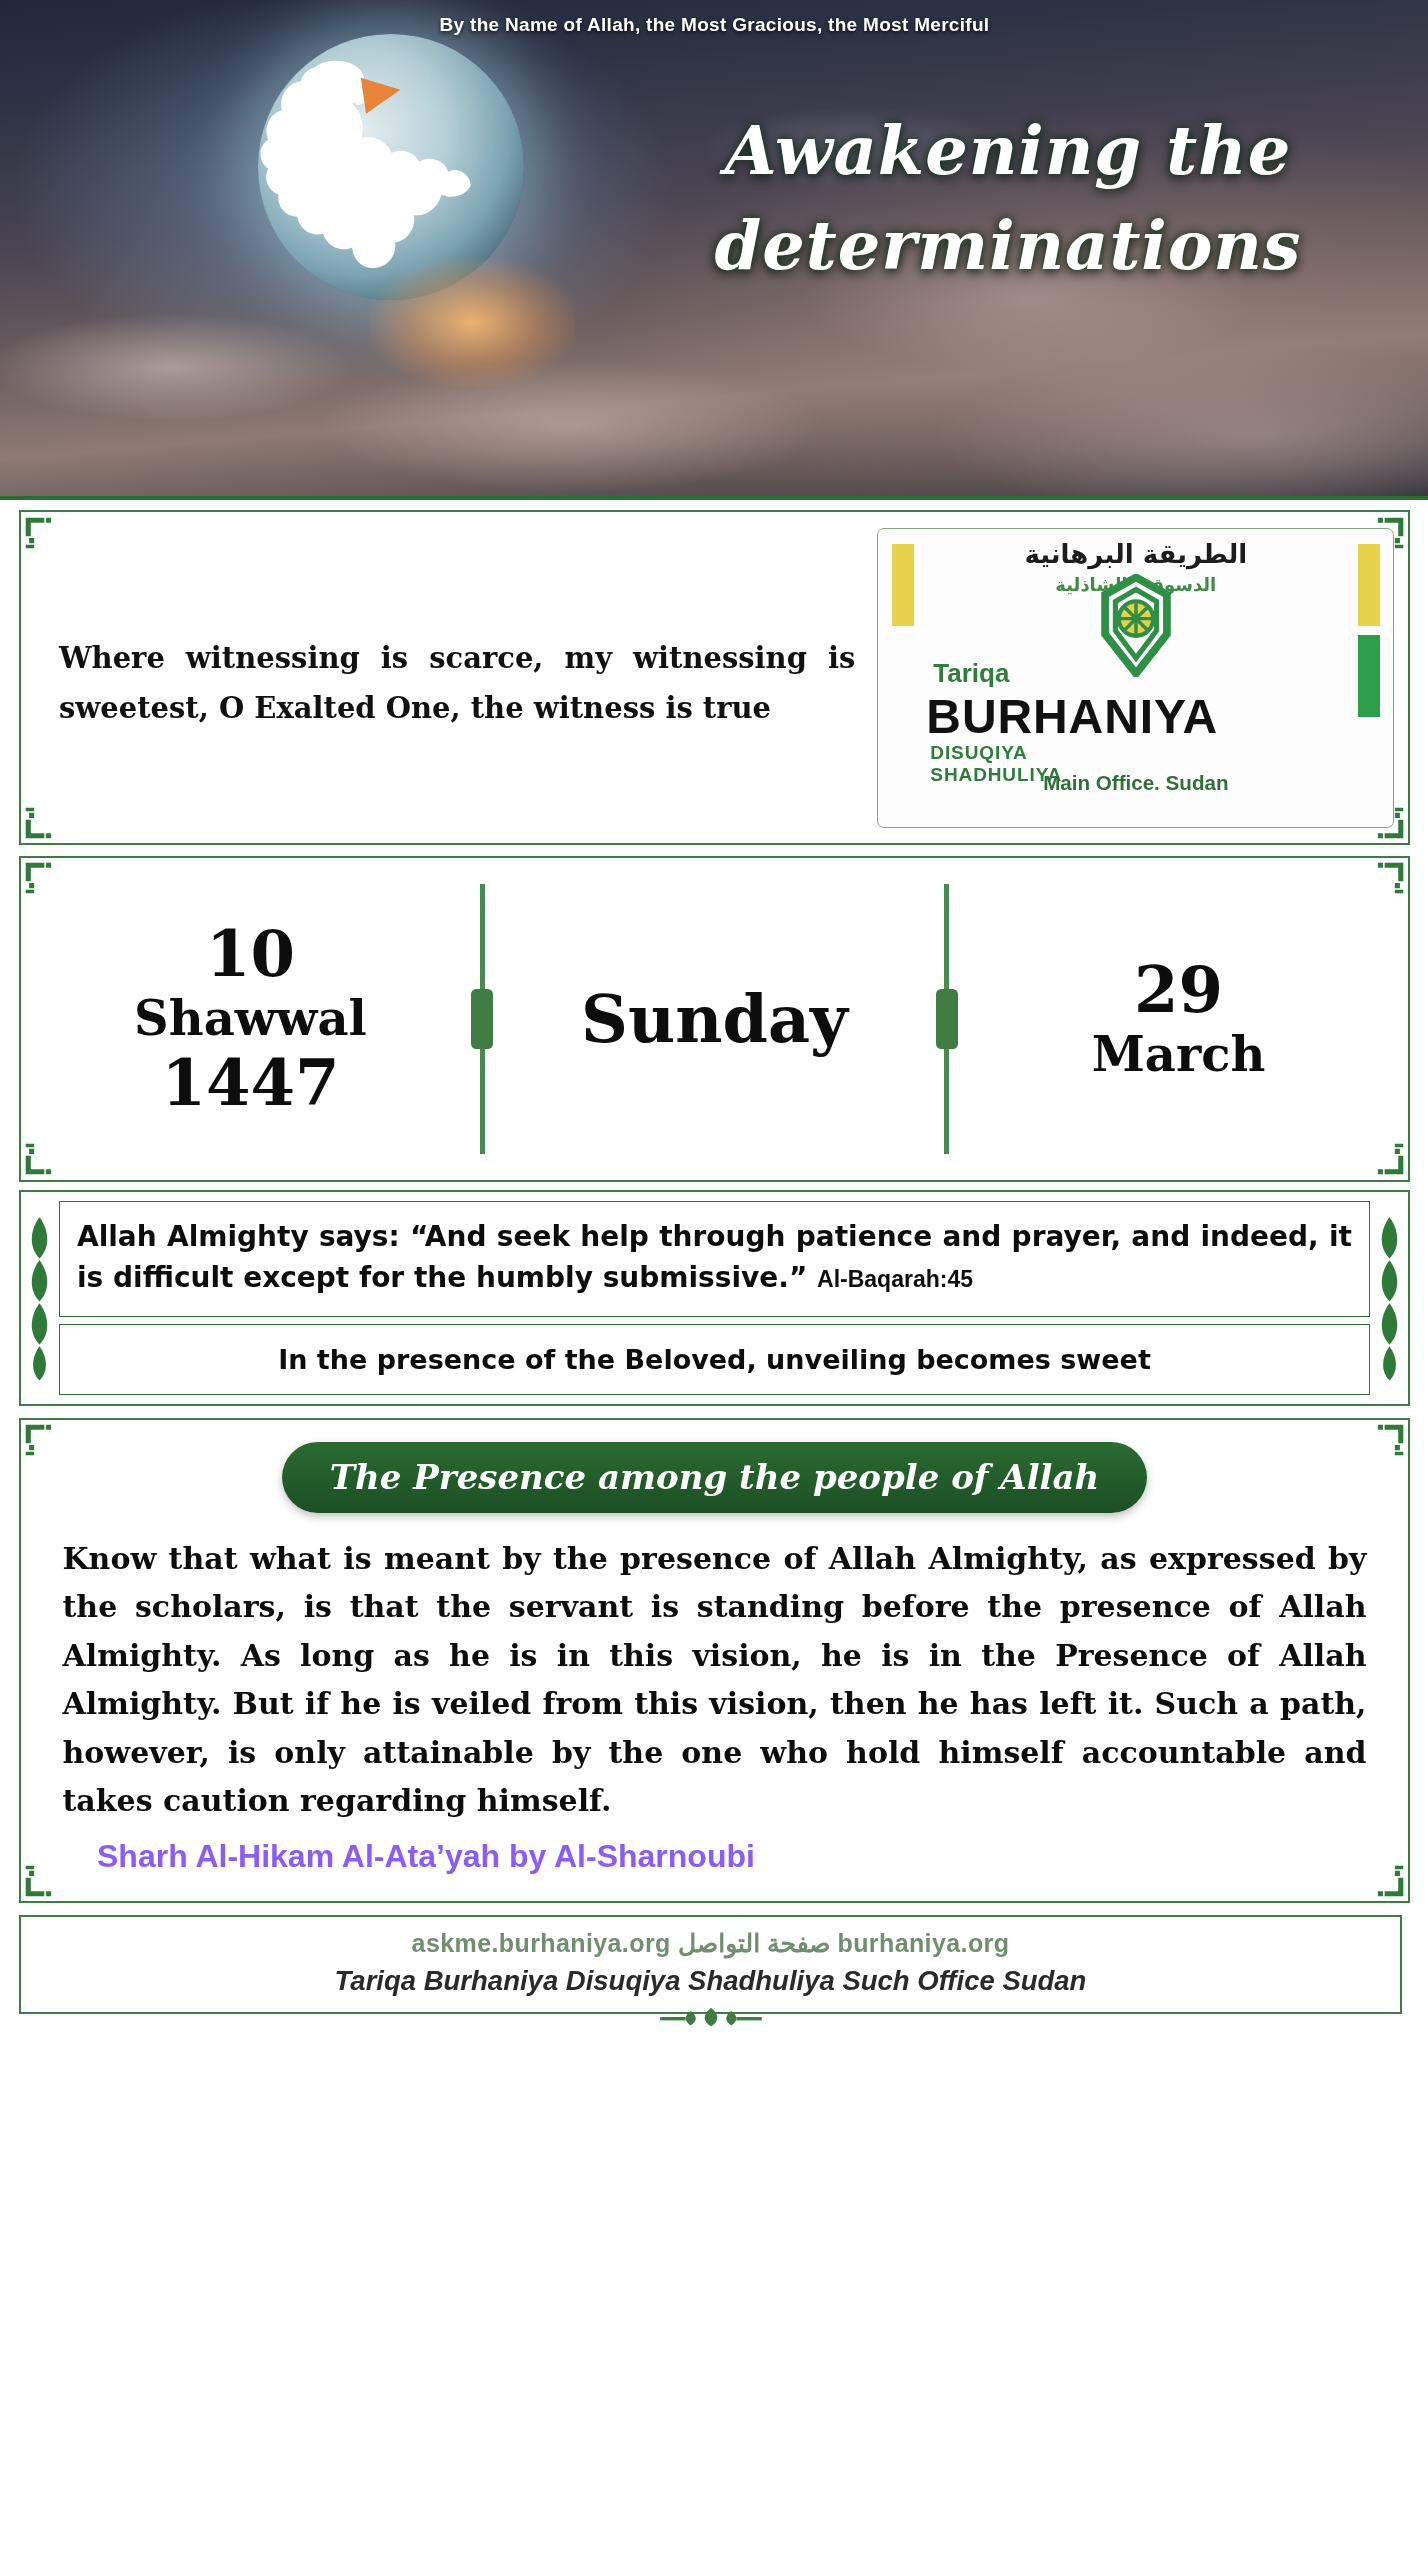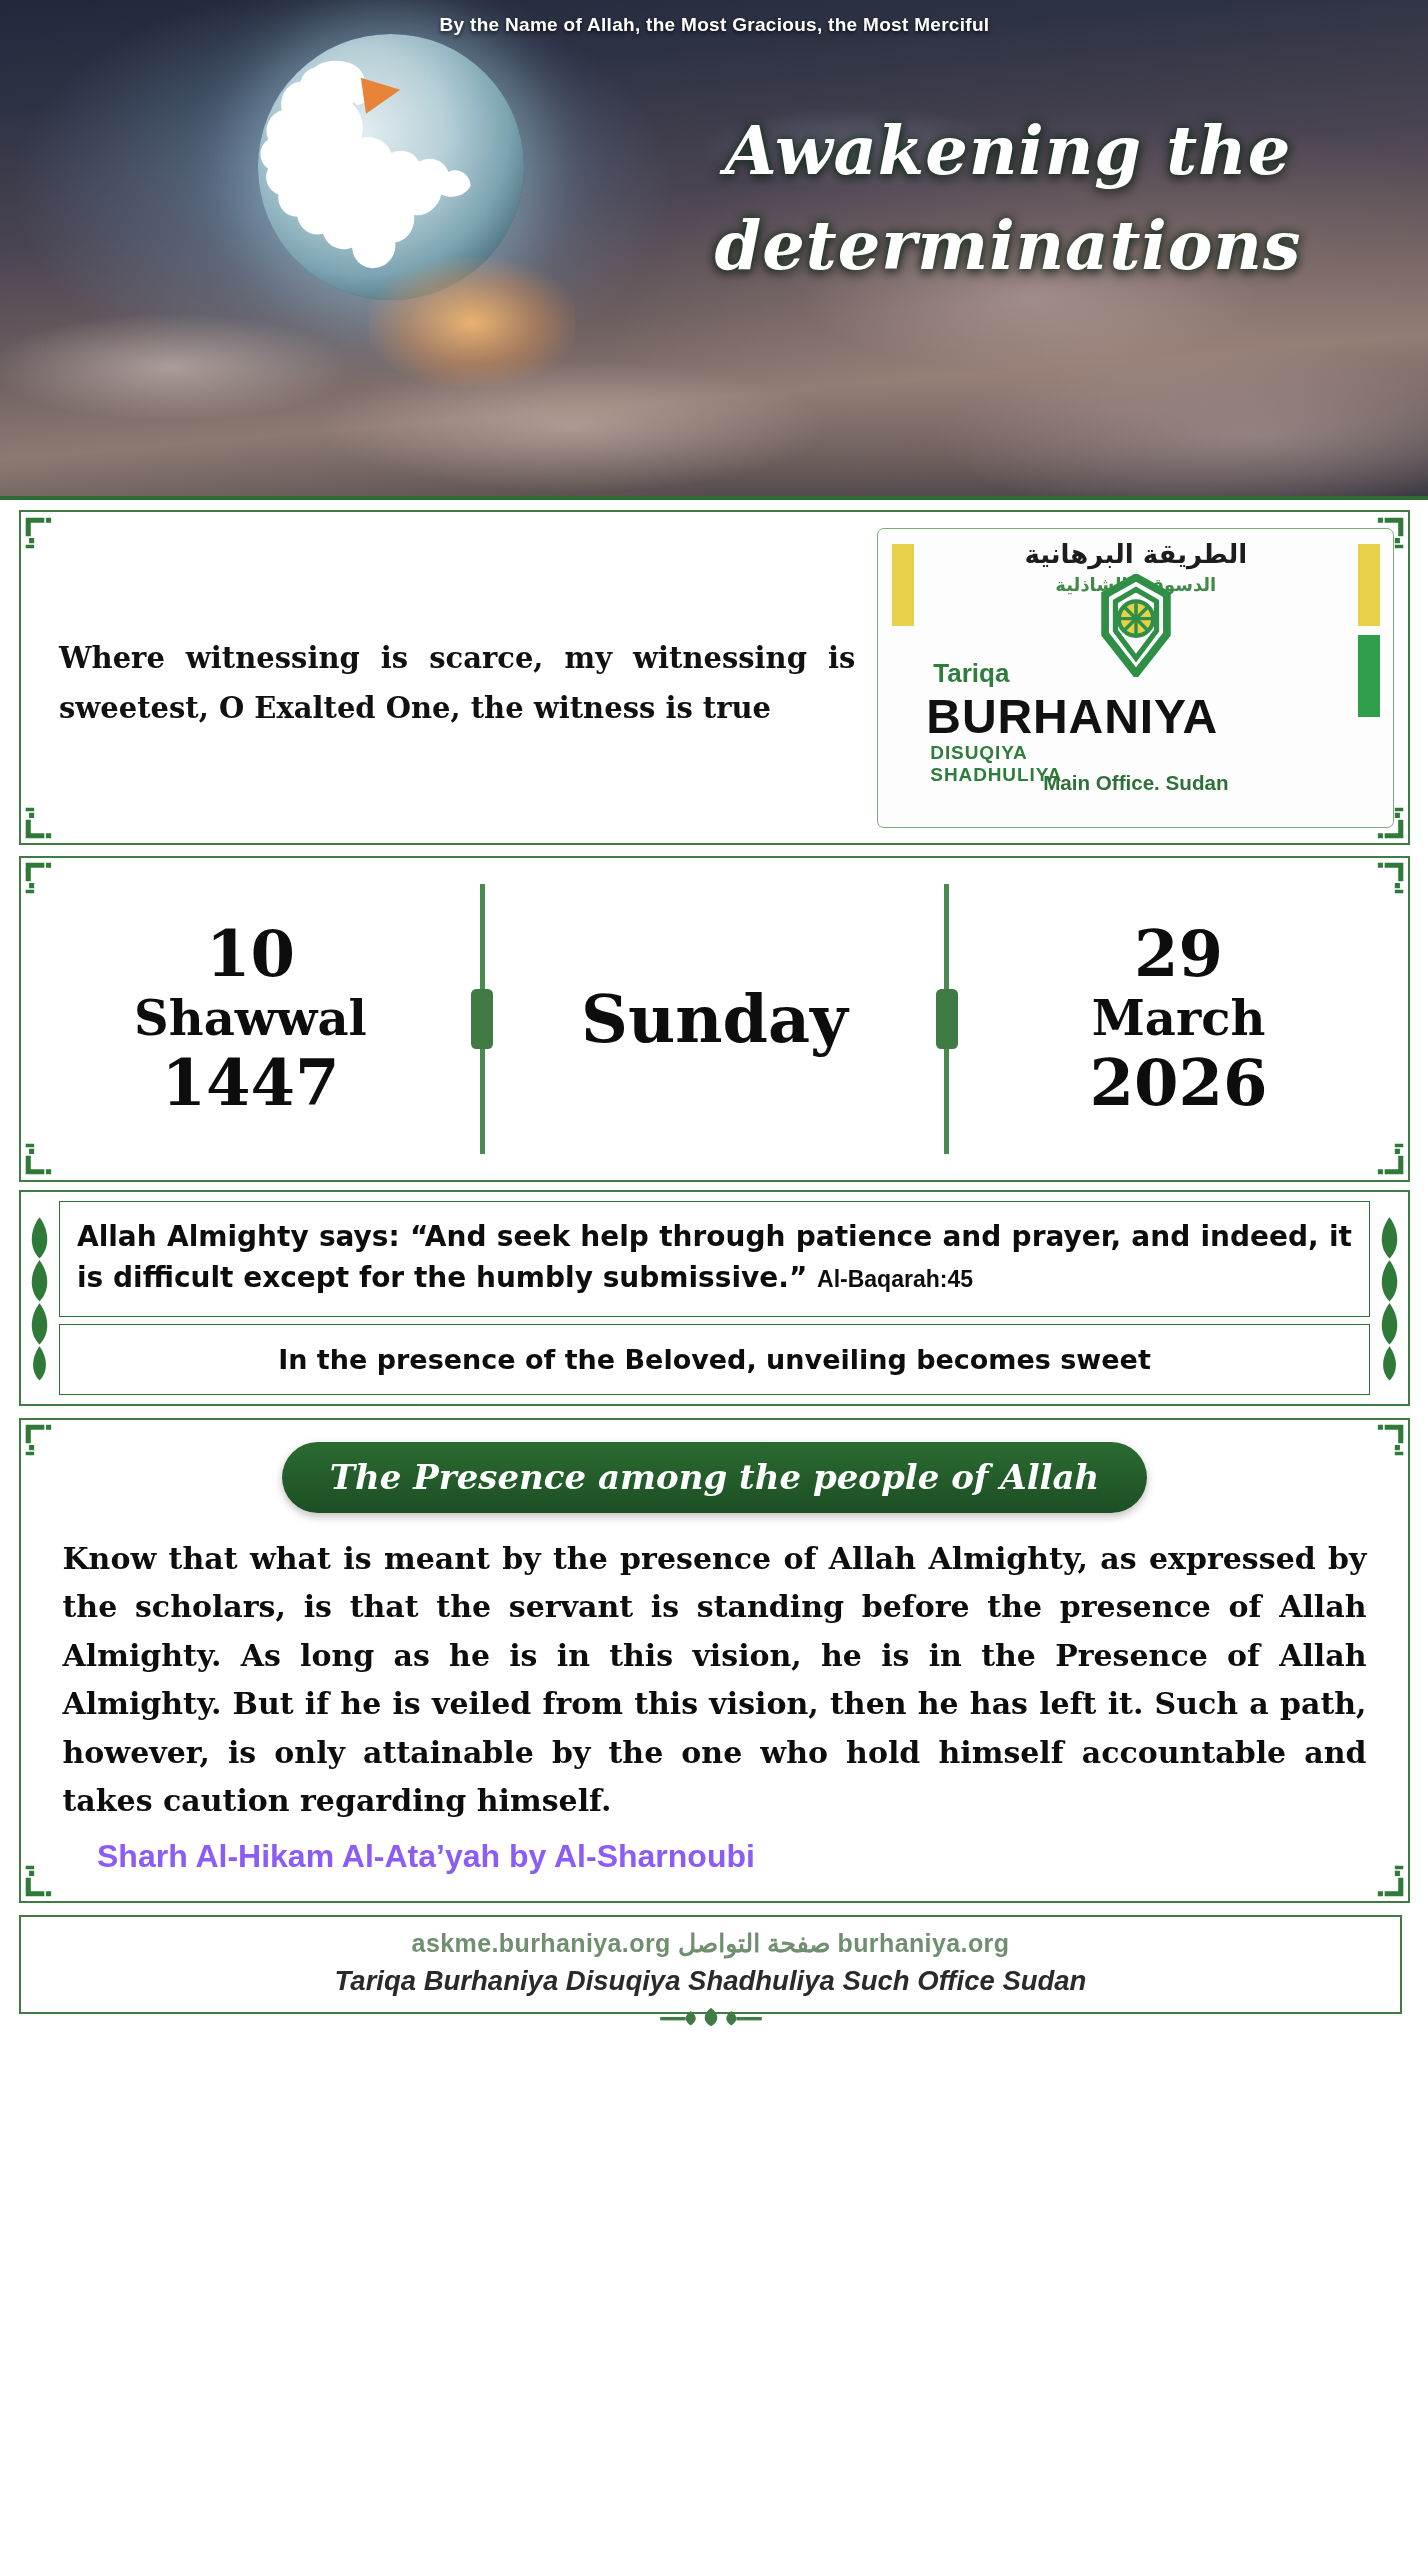--- a/index.html
+++ b/index.html
@@ -462,21 +462,20 @@
       <div class="big">1447</div>
     </div>
     <div class="date-div"></div>
     <div class="date-col center">
       <div class="day">Sunday</div>
     </div>
     <div class="date-div"></div>
     <div class="date-col">
       <div class="big">29</div>
       <div class="mid">March</div>
-      <div class="big">2026</div>
     </div>
   </div>
 
   <div class="ayah-panel" style="margin-left:19px;margin-right:19px;">
     <svg class="leaf-l" viewBox="0 0 36 200">
       <g fill="#2f7a38">
         <path d="M18 6 C6 22 6 42 18 54 C30 42 30 22 18 6 Z"></path>
         <path d="M18 56 C6 72 6 92 18 104 C30 92 30 72 18 56 Z"></path>
         <path d="M18 106 C6 122 6 142 18 154 C30 142 30 122 18 106 Z"></path>
         <path d="M18 156 C8 170 8 186 18 196 C28 186 28 170 18 156 Z"></path>

